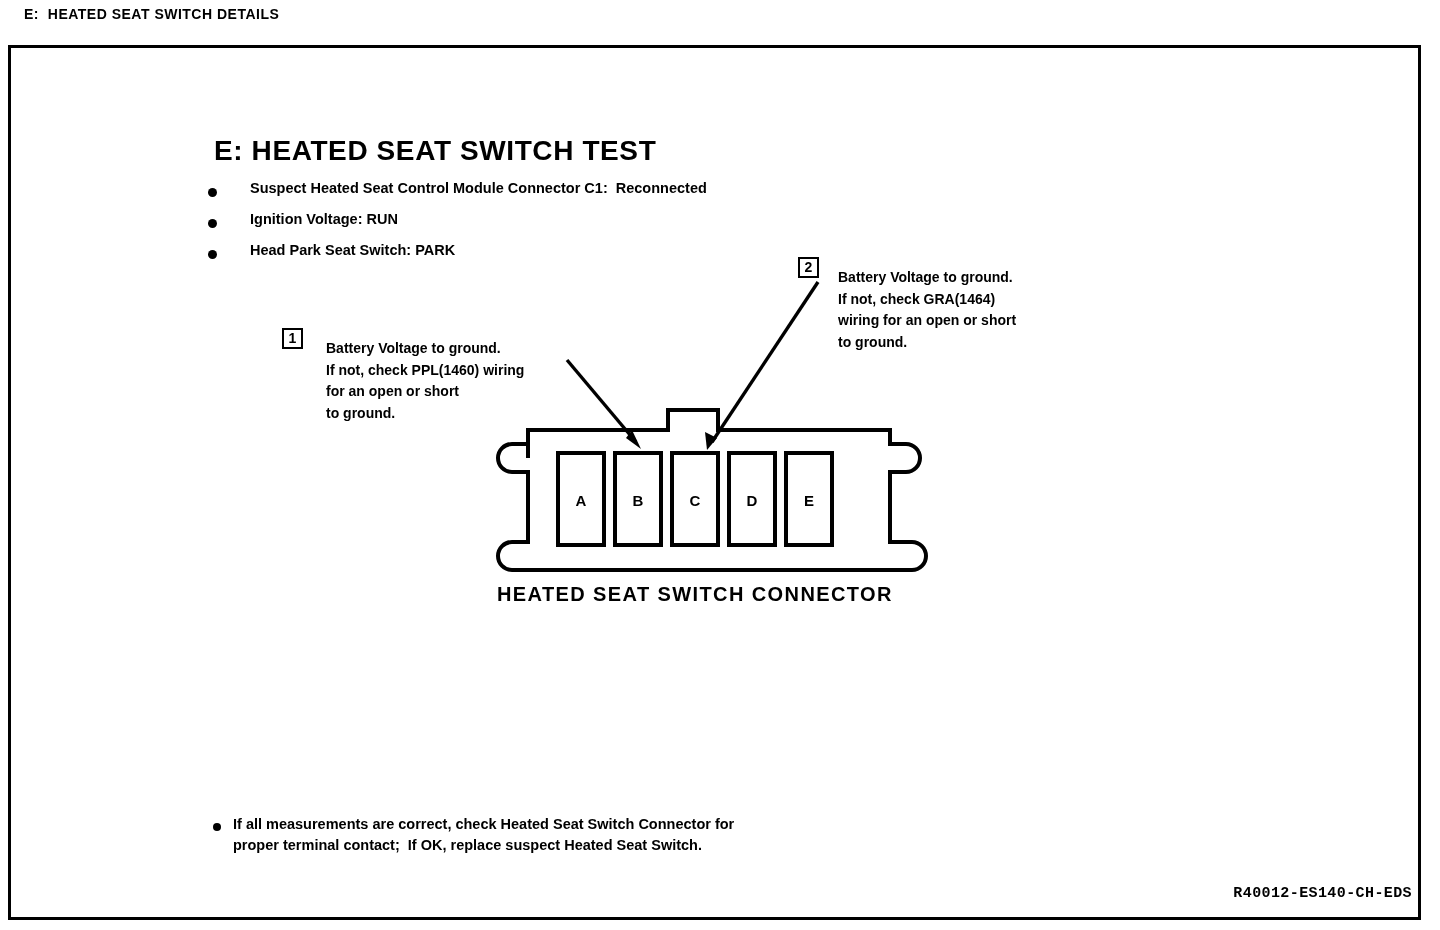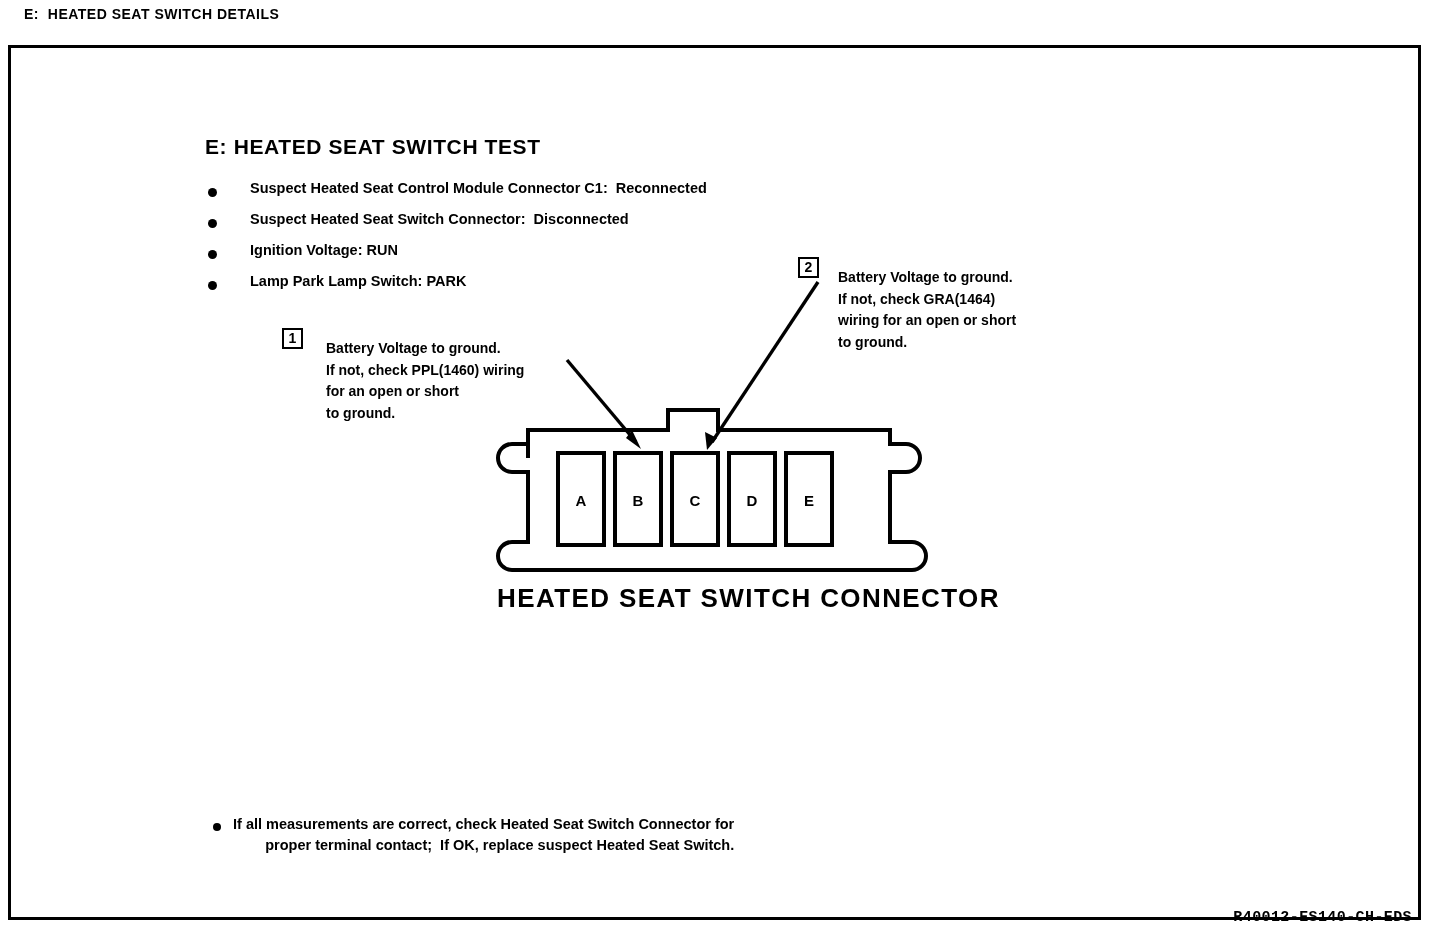--- a/index.html
+++ b/index.html
@@ -34,23 +34,23 @@
     top: 45px;
     width: 1413px;
     height: 875px;
     border: 3px solid #000000;
     box-sizing: border-box;
   }
 
   
   .section-title {
     position: absolute;
-    left: 205px;
+    left: 214px;
     top: 135px;
-    font-size: 21px;
+    font-size: 28px;
     font-weight: bold;
     letter-spacing: 0.6px;
     white-space: pre;
   }
 
   
   .cond-list {
     position: absolute;
     left: 205px;
     top: 180px;
@@ -121,21 +121,21 @@
     text-anchor: middle;
   }
 
   
   .connector-caption {
     position: absolute;
     left: 497px;
     top: 583px;
     width: 445px;
     text-align: left;
-    font-size: 26px;
+    font-size: 20px;
     font-weight: bold;
     letter-spacing: 1.4px;
     white-space: pre;
   }
 
   
   .footer-note {
     position: absolute;
     left: 205px;
     top: 814px;
@@ -151,61 +151,55 @@
     background: #000000;
   }
   .footer-lines {
     position: absolute;
     left: 28px;
     top: 0;
     font-size: 14.5px;
     font-weight: bold;
     line-height: 21px;
     white-space: pre;
-    text-align: right;
   }
 
   
   .ref-code {
     position: absolute;
     right: 28px;
     top: 885px;
     font-family: "Liberation Mono", monospace;
     font-size: 15px;
     font-weight: bold;
     letter-spacing: 0.4px;
     white-space: pre;
-    margin-top: 24px;
   }
 </style>
 </head>
 <body>
 
 <div class="page-header">E:  HEATED SEAT SWITCH DETAILS</div>
 
 <div class="frame"></div>
 
 <div class="section-title">E: HEATED SEAT SWITCH TEST</div>
 
 <div class="cond-list">
   <div class="cond-row">
     <span class="cond-bullet"></span>
     <span class="cond-text">Suspect Heated Seat Control Module Connector C1:  Reconnected</span>
   </div>
   <div class="cond-row">
     <span class="cond-bullet"></span>
-    <span class="cond-text">Suspect Heated Seat Switch Connector:  Disconnected</span>
-  </div>
-  <div class="cond-row">
-    <span class="cond-bullet"></span>
     <span class="cond-text">Ignition Voltage: RUN</span>
   </div>
   <div class="cond-row">
     <span class="cond-bullet"></span>
-    <span class="cond-text">Lamp Park Lamp Switch: PARK</span>
+    <span class="cond-text">Head Park Seat Switch: PARK</span>
   </div>
 </div>
 
 <div class="callout callout-1">
   <div class="callout-num">1</div>
   <div class="callout-text">Battery Voltage to ground.
 If not, check PPL(1460) wiring
 for an open or short
 to ground.</div>
 </div>

